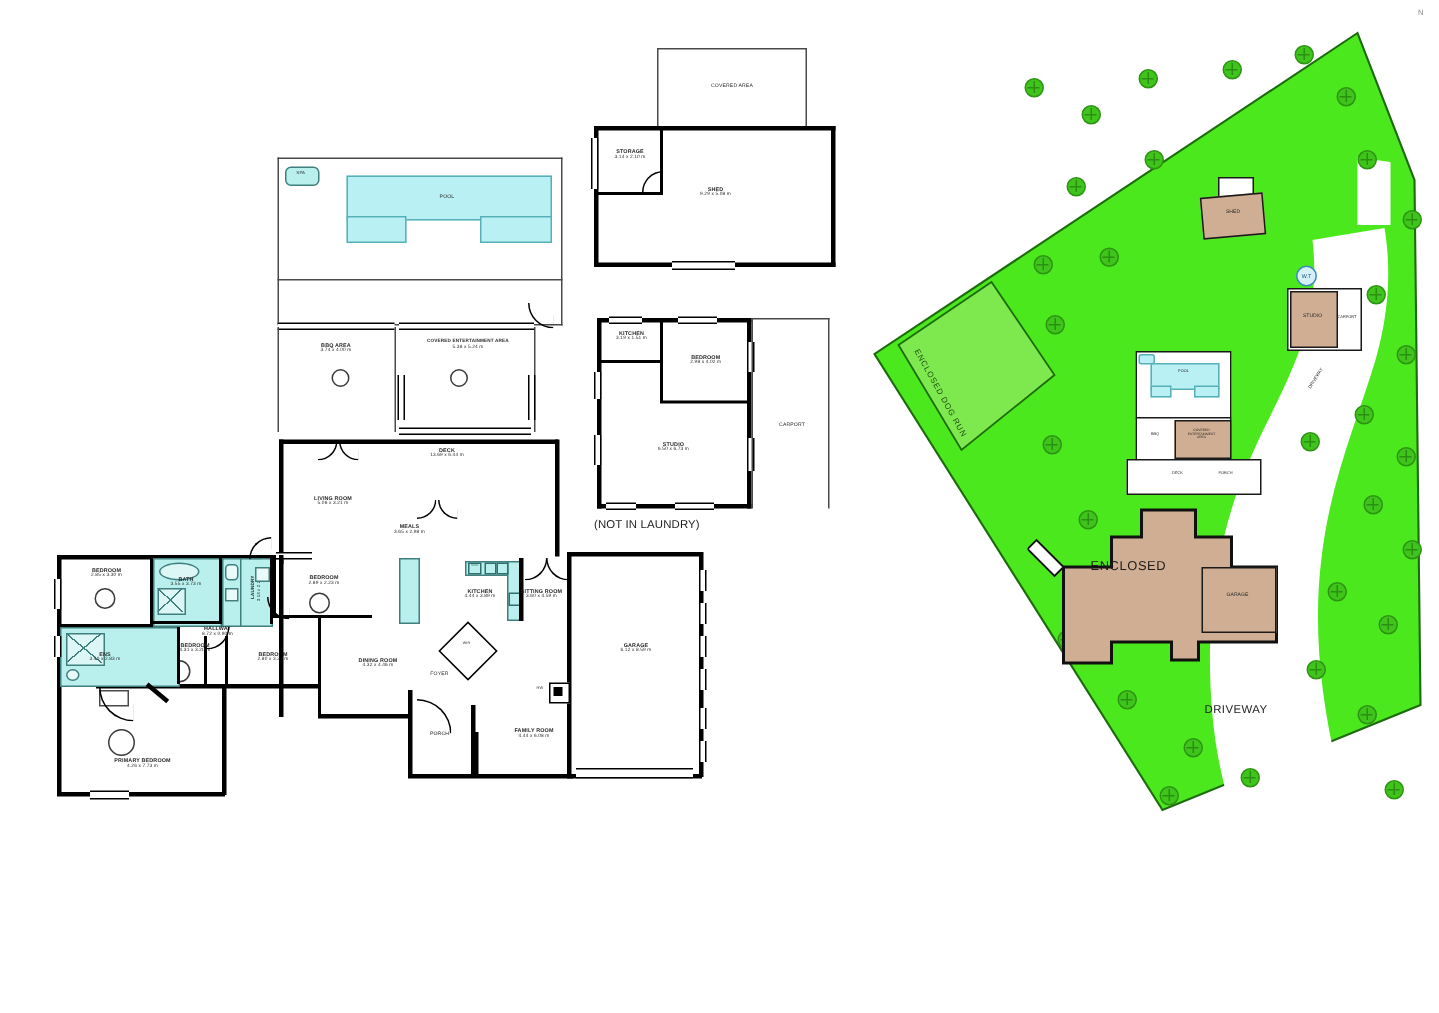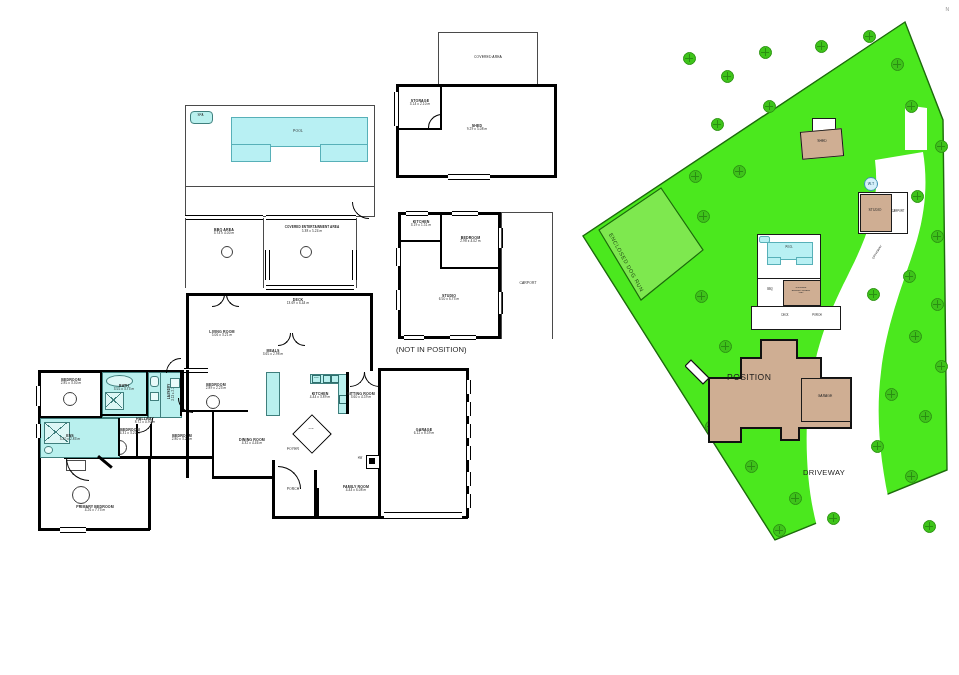--- a/index.html
+++ b/index.html
@@ -146,21 +146,21 @@
     <div class="rm" style="left:410px;top:294px;width:78px;">
       <b>STUDIO</b>
       <i>6.50 x 6.73 m</i>
     </div>
 
     <div class="thin" style="left:501px;top:212px;width:.8px;height:127px;"></div>
     <div class="thin" style="left:501px;top:212px;width:52px;height:.8px;"></div>
     <div class="thin" style="left:552px;top:212px;width:.8px;height:127px;"></div>
     <div class="rm" style="left:504px;top:282px;width:48px;">CARPORT</div>
 
-    <div id="notinpos" style="left:396px;top:345px;">(NOT IN POSITION)</div>
+    <div id="notinpos" style="left:396px;top:345px;">(NOT IN LAUNDRY)</div>
 
     <div class="wall" style="left:186px;top:293px;width:2.5px;height:83px;"></div>
     <div class="wall" style="left:186px;top:293px;width:186px;height:2.5px;"></div>
     <div class="wall" style="left:370px;top:293px;width:2.5px;height:78px;"></div>
     <div class="rm" style="left:270px;top:298px;width:56px;">
       <b>DECK</b>
       <i>13.69 x 6.44 m</i>
     </div>
 
     <div class="rm" style="left:196px;top:330px;width:52px;">
@@ -422,21 +422,21 @@
     <div class="bldgw" style="left:176px;top:306px;width:88px;height:22px;"></div>
     <div class="slabel" style="left:200px;top:314px;width:20px;font-size:2.6px;">DECK</div>
     <div class="slabel" style="left:232px;top:314px;width:20px;font-size:2.6px;">PORCH</div>
 
     <svg class="abs" style="left:110px;top:300px;width:200px;height:160px;" viewBox="0 0 200 160">
       <path d="M24,128 L24,78 L56,78 L56,58 L76,58 L76,40 L112,40 L112,58 L136,58
                L136,78 L166,78 L166,128 L114,128 L114,140 L96,140 L96,128 L56,128
                L56,142 L24,142 Z" fill="#cfae93" stroke="#111111" stroke-width="2"></path>
       <path d="M24,78 L6,60 L0,66 L18,84 Z" fill="#ffffff" stroke="#111111" stroke-width="1.2"></path>
     </svg>
-    <div id="residence-label" style="left:152px;top:372px;">POSITION</div>
+    <div id="residence-label" style="left:152px;top:372px;">ENCLOSED</div>
 
     <div class="bldg" style="left:226px;top:378px;width:48px;height:42px;"></div>
     <div class="slabel" style="left:228px;top:394px;width:44px;font-size:3.4px;">GARAGE</div>
 
     <div id="driveway-label" style="left:228px;top:468px;">DRIVEWAY</div>
   </div>
 </div>
 
 <div id="footer">
   

